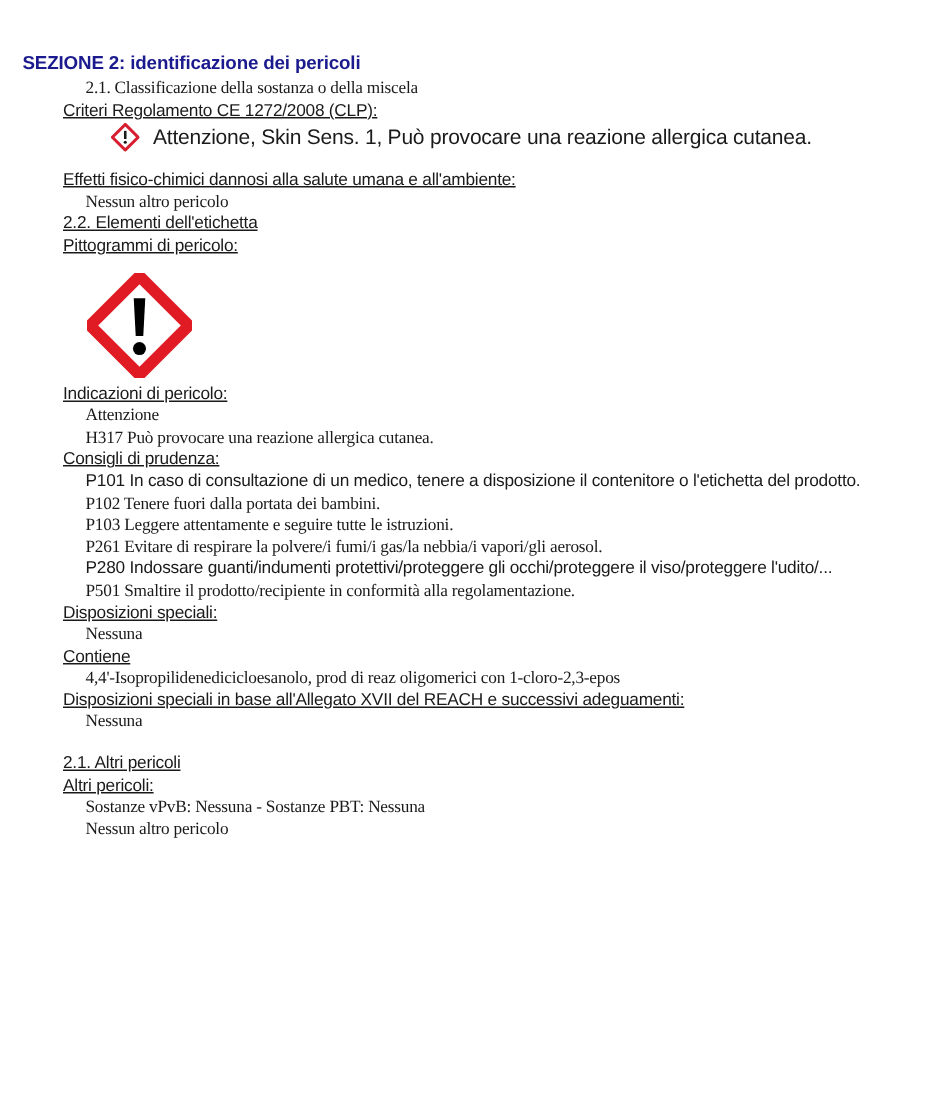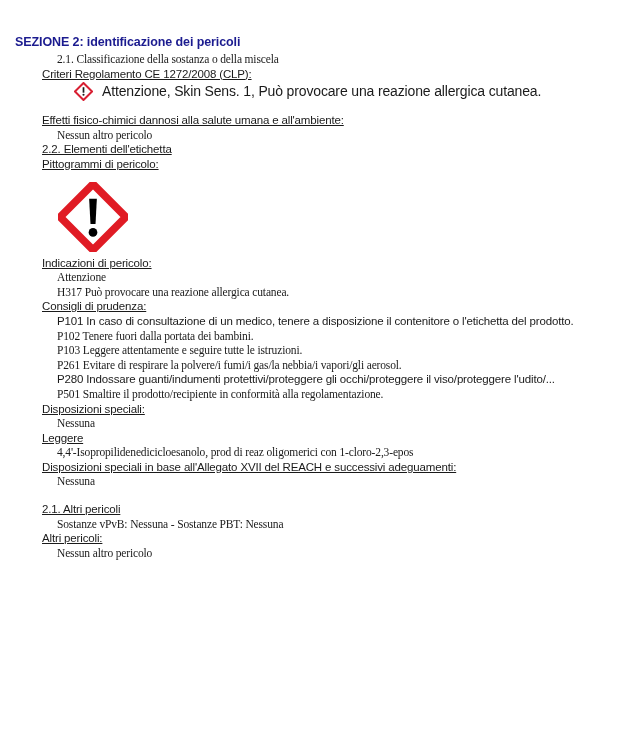--- a/index.html
+++ b/index.html
@@ -137,26 +137,26 @@
     <div class="line lvl1">H317 Può provocare una reazione allergica cutanea.</div>
     <div class="line lvl0">Consigli di prudenza:</div>
     <div class="line hang">P101 In caso di consultazione di un medico, tenere a disposizione il contenitore o l'etichetta del prodotto.</div>
     <div class="line lvl1">P102 Tenere fuori dalla portata dei bambini.</div>
     <div class="line lvl1">P103 Leggere attentamente e seguire tutte le istruzioni.</div>
     <div class="line lvl1">P261 Evitare di respirare la polvere/i fumi/i gas/la nebbia/i vapori/gli aerosol.</div>
     <div class="line hang">P280 Indossare guanti/indumenti protettivi/proteggere gli occhi/proteggere il viso/proteggere l'udito/...</div>
     <div class="line lvl1">P501 Smaltire il prodotto/recipiente in conformità alla regolamentazione.</div>
     <div class="line lvl0">Disposizioni speciali:</div>
     <div class="line lvl1">Nessuna</div>
-    <div class="line lvl0">Leggere</div>
+    <div class="line lvl0">Contiene</div>
     <div class="line lvl1">4,4'-Isopropilidenedicicloesanolo, prod di reaz oligomerici con 1-cloro-2,3-epos</div>
     <div class="line lvl0">Disposizioni speciali in base all'Allegato XVII del REACH e successivi adeguamenti:</div>
     <div class="line lvl1">Nessuna</div>
 
     <div class="spacer-md"></div>
 
     <div class="line lvl0">2.1. Altri pericoli</div>
+    <div class="line lvl0">Altri pericoli:</div>
     <div class="line lvl1">Sostanze vPvB: Nessuna - Sostanze PBT: Nessuna</div>
-    <div class="line lvl0">Altri pericoli:</div>
     <div class="line lvl1">Nessun altro pericolo</div>
 
   </div>
 </div>
 
 </body></html>

